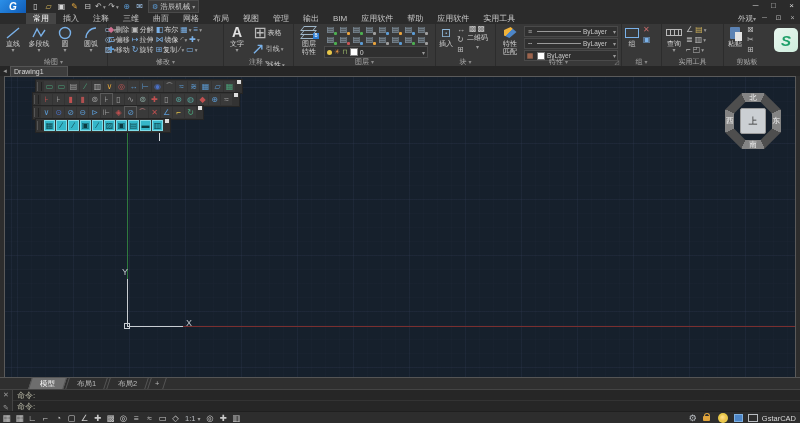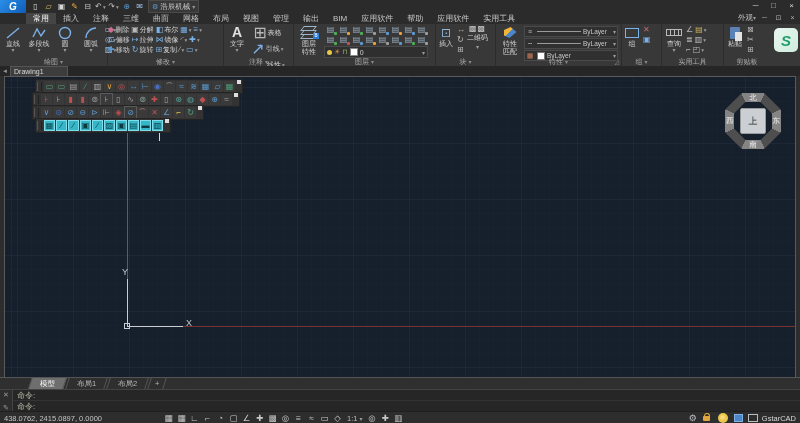--- a/index.html
+++ b/index.html
@@ -12,21 +12,21 @@
     background:linear-gradient(135deg,#2b8fe8,#0f5cb8);color:#fff;font-weight:bold;font-size:10px;font-style:italic;}
   .qat{display:flex;align-items:center;gap:2px;margin-left:4px;}
   .qat .ic{width:11px;height:11px;font-size:8px;}
   .ws{display:flex;align-items:center;gap:2px;margin-left:3px;padding:0 3px;height:11px;background:#383838;border:1px solid #4a4a4a;color:#c9c9c9;font-size:7.5px;}
   .title{position:absolute;left:50%;top:0;transform:translateX(-50%);height:13px;line-height:13px;color:#cfcfcf;font-size:8px;white-space:nowrap;}
   .wbtns{margin-left:auto;display:flex;align-items:center;gap:1px;}
   .wbtn{width:17px;height:13px;line-height:12px;text-align:center;color:#c8c8c8;font-size:8px;}
   .wbtn:last-child{color:#d8d8d8;}
 
   
-  .tabrow{position:absolute;left:0;top:13px;width:800px;height:11px;background:#2b2b2b;display:flex;align-items:flex-start;}
+  .tabrow{position:absolute;left:0;top:13px;width:800px;height:11px;background:#2b2b2b;display:flex;align-items:center;}
   .rtabs{display:flex;margin-left:26px;height:11px;align-items:stretch;}
   .rtab{padding:0 7px;font-size:8px;line-height:11px;color:#c6c6c6;white-space:nowrap;}
   .rtab.active{background:#454545;color:#fff;}
   .tabrow-right{margin-left:auto;display:flex;align-items:center;gap:3px;padding-right:2px;}
   .appearance{color:#c0c0c0;font-size:7.5px;}
   .appearance .cr{font-size:6px;color:#9a9a9a;}
   .dwbtn{width:11px;height:9px;line-height:8px;text-align:center;color:#b0b0b0;font-size:7px;}
 
   
   .ribbon{position:absolute;left:0;top:24px;width:800px;height:42px;background:#383838;display:flex;}
@@ -866,21 +866,20 @@
       <span class="gi">✕</span>
       <span class="gi">✎</span>
     </div>
     <div class="cmd-rows">
       <div class="cmd-row">命令:</div>
       <div class="cmd-row" style="border-bottom:none;">命令:</div>
     </div>
   </div>
 
   <div class="status">
-    <span class="coords">438.0762, 2415.0897, 0.0000</span>
     <div class="sicons">
         <span class="ic">
           <span class="g" style="color: rgb(200, 200, 200);">▦</span>
         </span>
         <span class="ic">
           <span class="g" style="color: rgb(200, 200, 200);">▦</span>
         </span>
         <span class="ic">
           <span class="g" style="color: rgb(200, 200, 200);">∟</span>
         </span>

